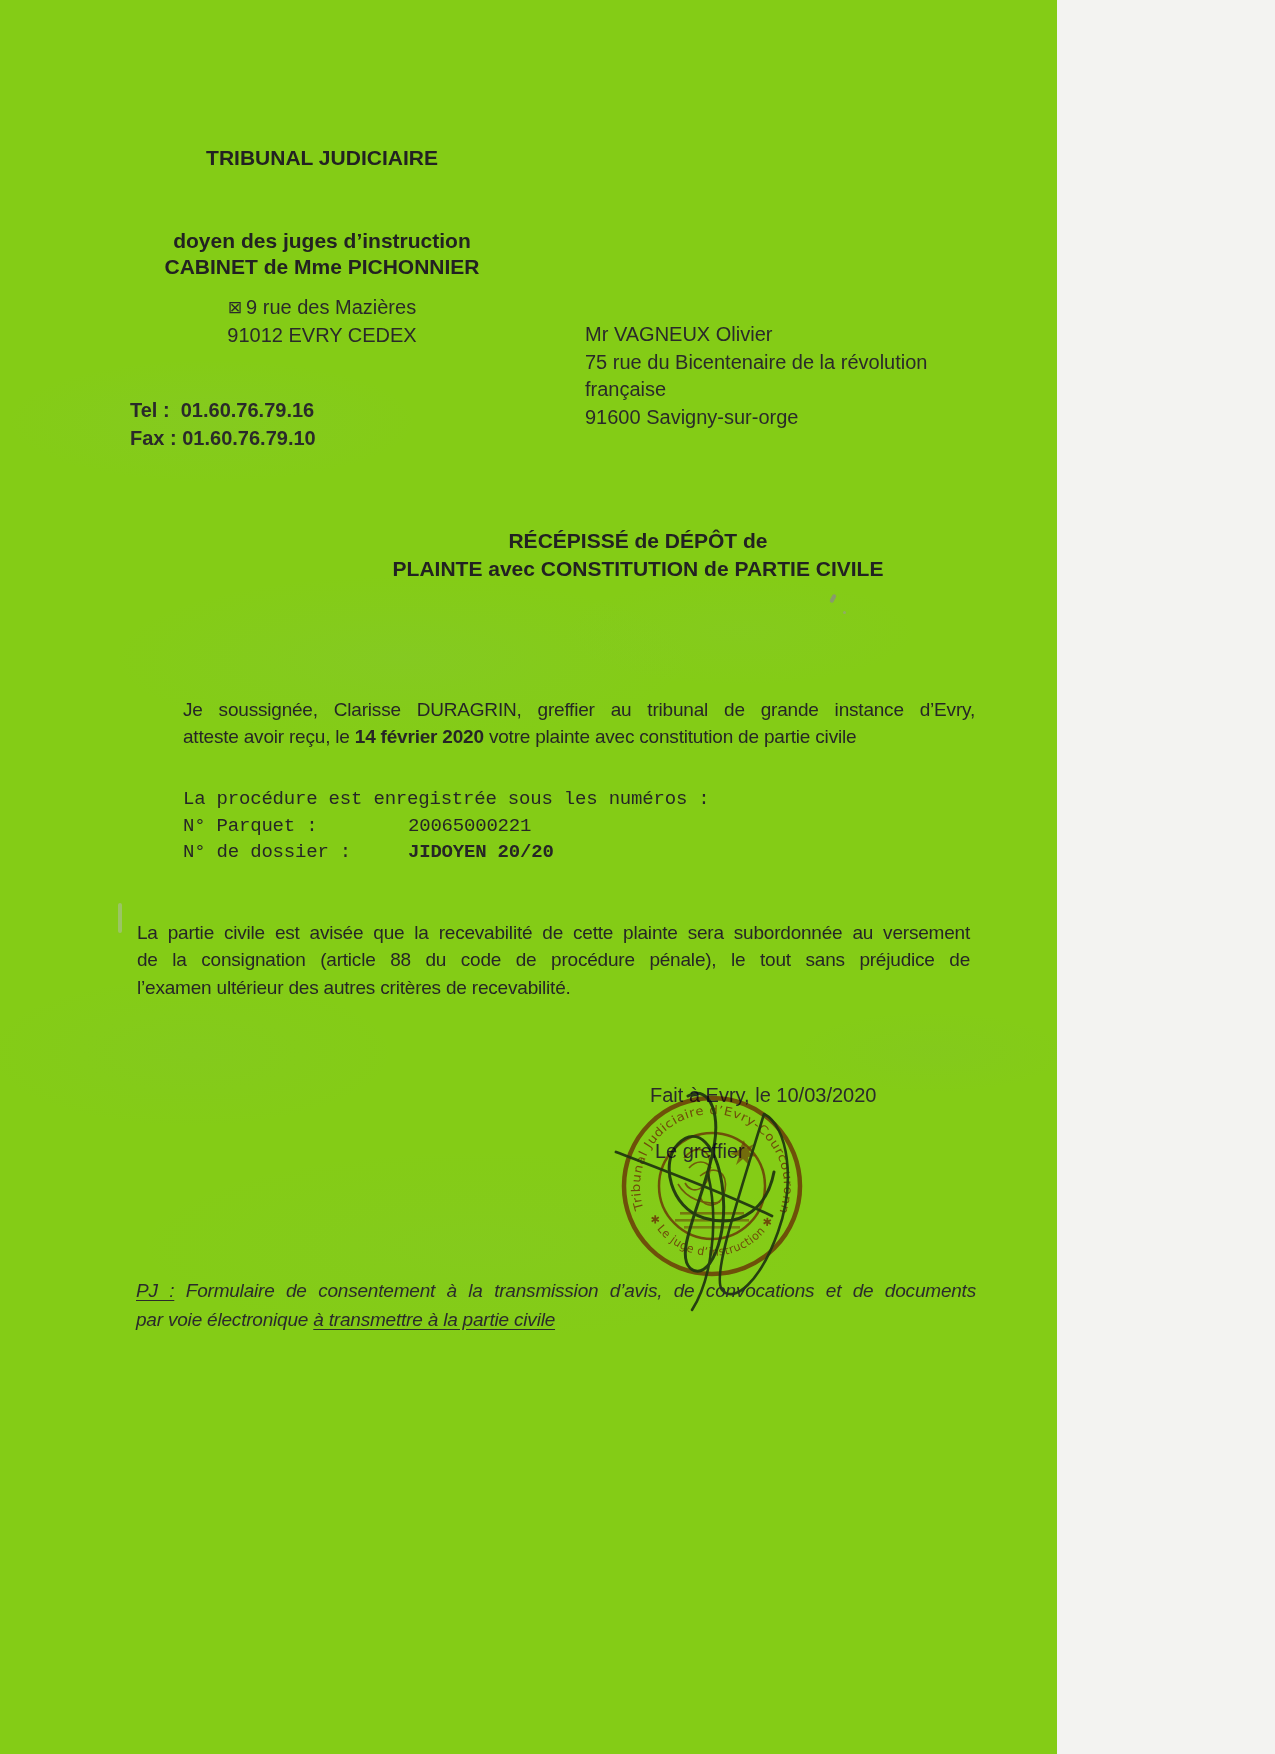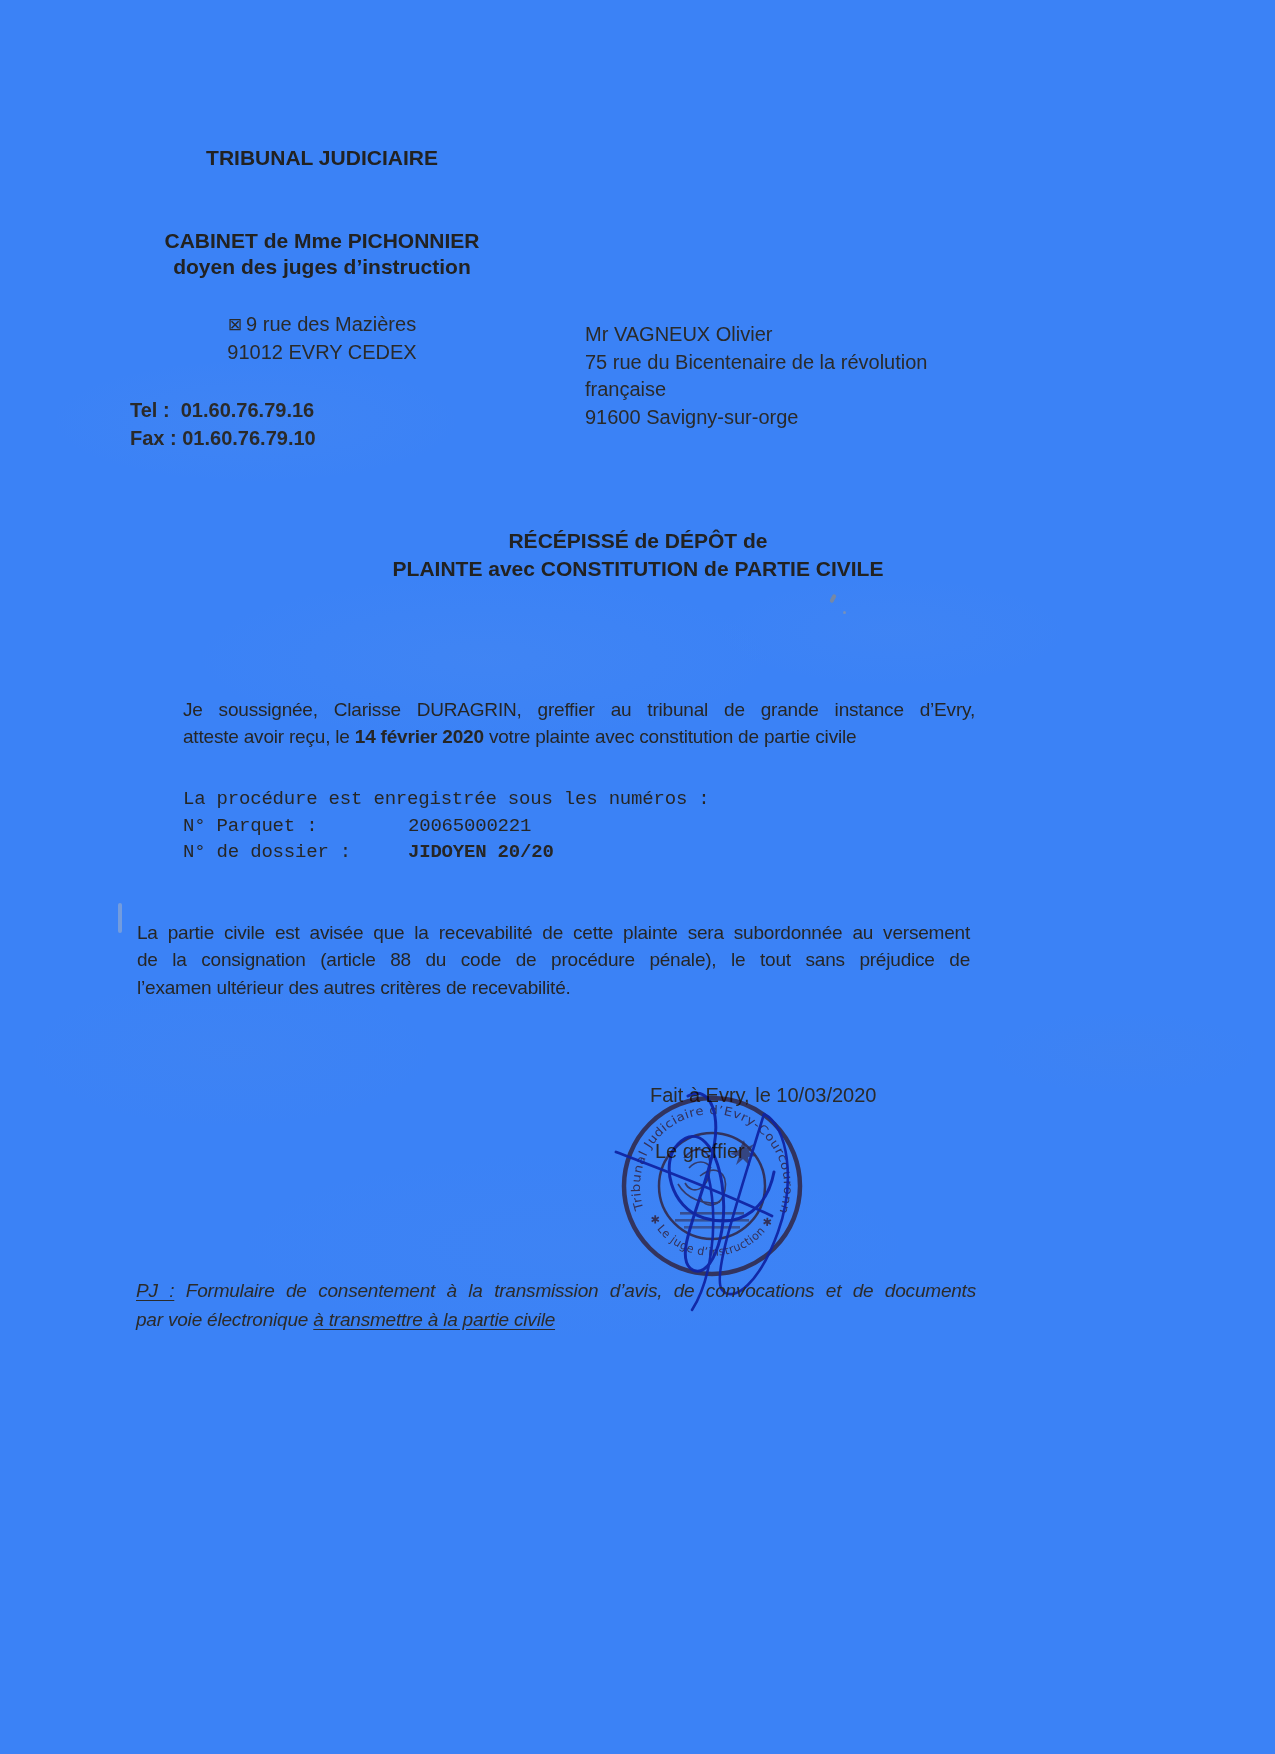--- a/index.html
+++ b/index.html
@@ -4,22 +4,22 @@
 <style>
   html,body{margin:0;padding:0;}
   body{
     width:1275px;height:1754px;
     background:#f3f3f1;
     font-family:"Liberation Sans","DejaVu Sans",sans-serif;
     color:#262626;
   }
   .page{
     position:relative;
-    width:1275px;height:1754px;
-    background:#3b82f6;
+    width:1057px;height:1754px;
+    background:#84cc16;
     overflow:hidden;
   }
   
   .texture{
     position:absolute;inset:0;pointer-events:none;
     background:
       radial-gradient(ellipse 420px 120px at 38% 37.5%, rgba(140,170,205,0.06), transparent 70%),
       radial-gradient(ellipse 300px 90px at 20% 24%, rgba(150,170,200,0.05), transparent 70%),
       radial-gradient(ellipse 260px 80px at 70% 36%, rgba(150,170,200,0.04), transparent 70%),
       radial-gradient(ellipse 300px 110px at 18% 60%, rgba(130,150,180,0.04), transparent 70%),
@@ -27,21 +27,21 @@
       radial-gradient(ellipse 200px 60px at 88% 60%, rgba(120,140,170,0.04), transparent 70%);
   }
   .abs{position:absolute;}
   .b{font-weight:bold;}
   .ctr{text-align:center;}
   .just{text-align:justify;text-align-last:justify;letter-spacing:-0.2px;}
   .bodytxt{font-size:19px;line-height:26.5px;letter-spacing:-0.2px;color:#262626;}
 
   .court{left:131px;top:144px;width:382px;font-size:21px;line-height:27px;color:#222;}
   .cabinet{left:131px;top:228px;width:382px;font-size:21px;line-height:26px;color:#222;}
-  .addr{left:131px;top:311px;width:382px;font-size:20px;line-height:27px;color:#2a2a2a;text-align:center;}
+  .addr{left:131px;top:294px;width:382px;font-size:20px;line-height:27px;color:#2a2a2a;text-align:center;}
   .env{font-size:17px;position:relative;top:-1px;margin-right:4px;}
   .telfax{left:130px;top:396px;font-size:20px;line-height:28px;color:#2a2a2a;font-weight:bold;}
   .recipient{left:585px;top:277px;font-size:20px;line-height:27.5px;color:#2a2a2a;margin-top:44px;}
   .title{left:18px;top:527px;width:1240px;font-size:21px;line-height:28px;color:#222;}
   .bodypar{left:183px;top:697px;width:792px;}
   .procblock{left:183px;top:786px;width:792px;font-family:Liberation Mono, monospace;}
   .procrow{display:flex;}
   .proclabel{width:225px;flex:0 0 225px;}
   .notice{left:137px;top:919px;width:833px;line-height:27.3px;}
   .faitline{left:650px;top:1084px;font-size:20px;color:#2a2a2a;}
@@ -57,22 +57,22 @@
 <body>
 
 <div class="page">
   <div class="texture abs"></div>
 
   <div class="abs court ctr b">
     <div>TRIBUNAL JUDICIAIRE</div>
   </div>
 
   <div class="abs cabinet ctr b">
+    <div>doyen des juges d’instruction</div>
     <div>CABINET de Mme PICHONNIER</div>
-    <div>doyen des juges d’instruction</div>
   </div>
 
   <div class="abs addr ctr">
     <div>
       <span class="env">⊠</span><span>9 rue des Mazières</span>
     </div>
     <div>91012 EVRY CEDEX</div>
   </div>
 
   <div class="abs telfax">

